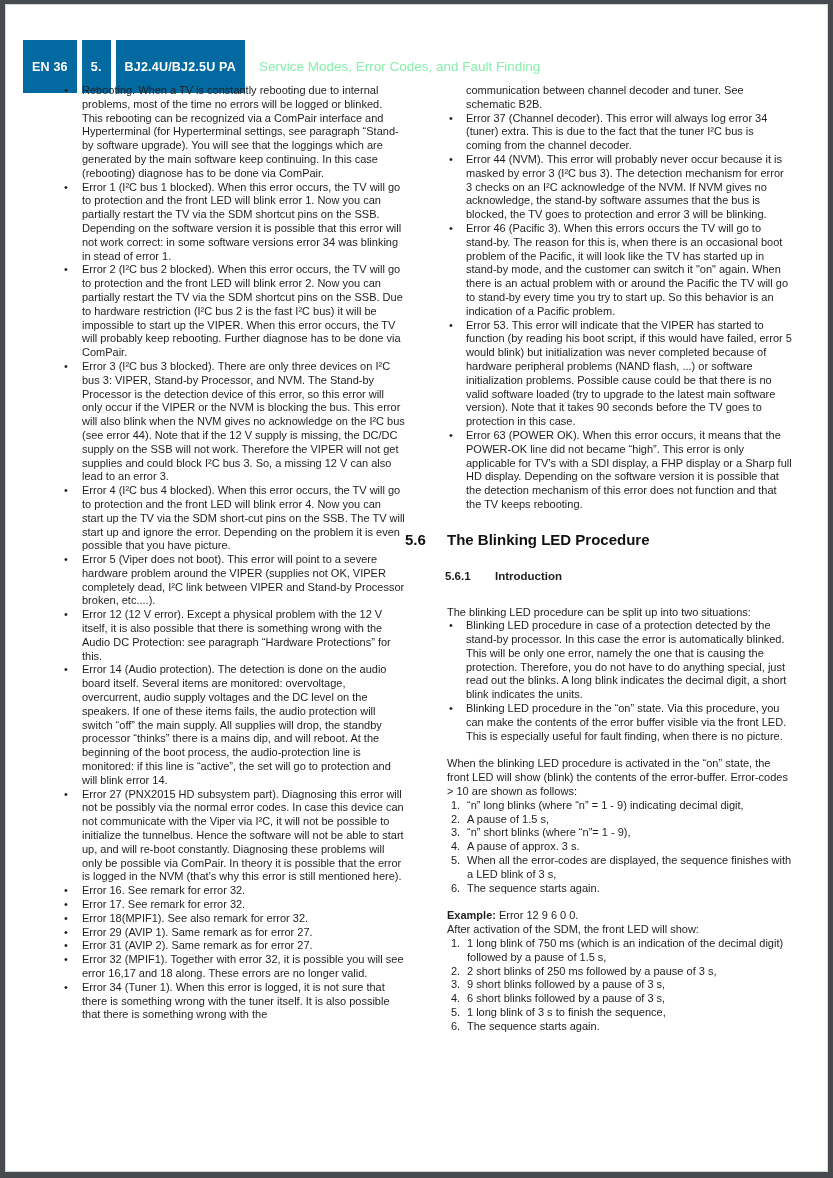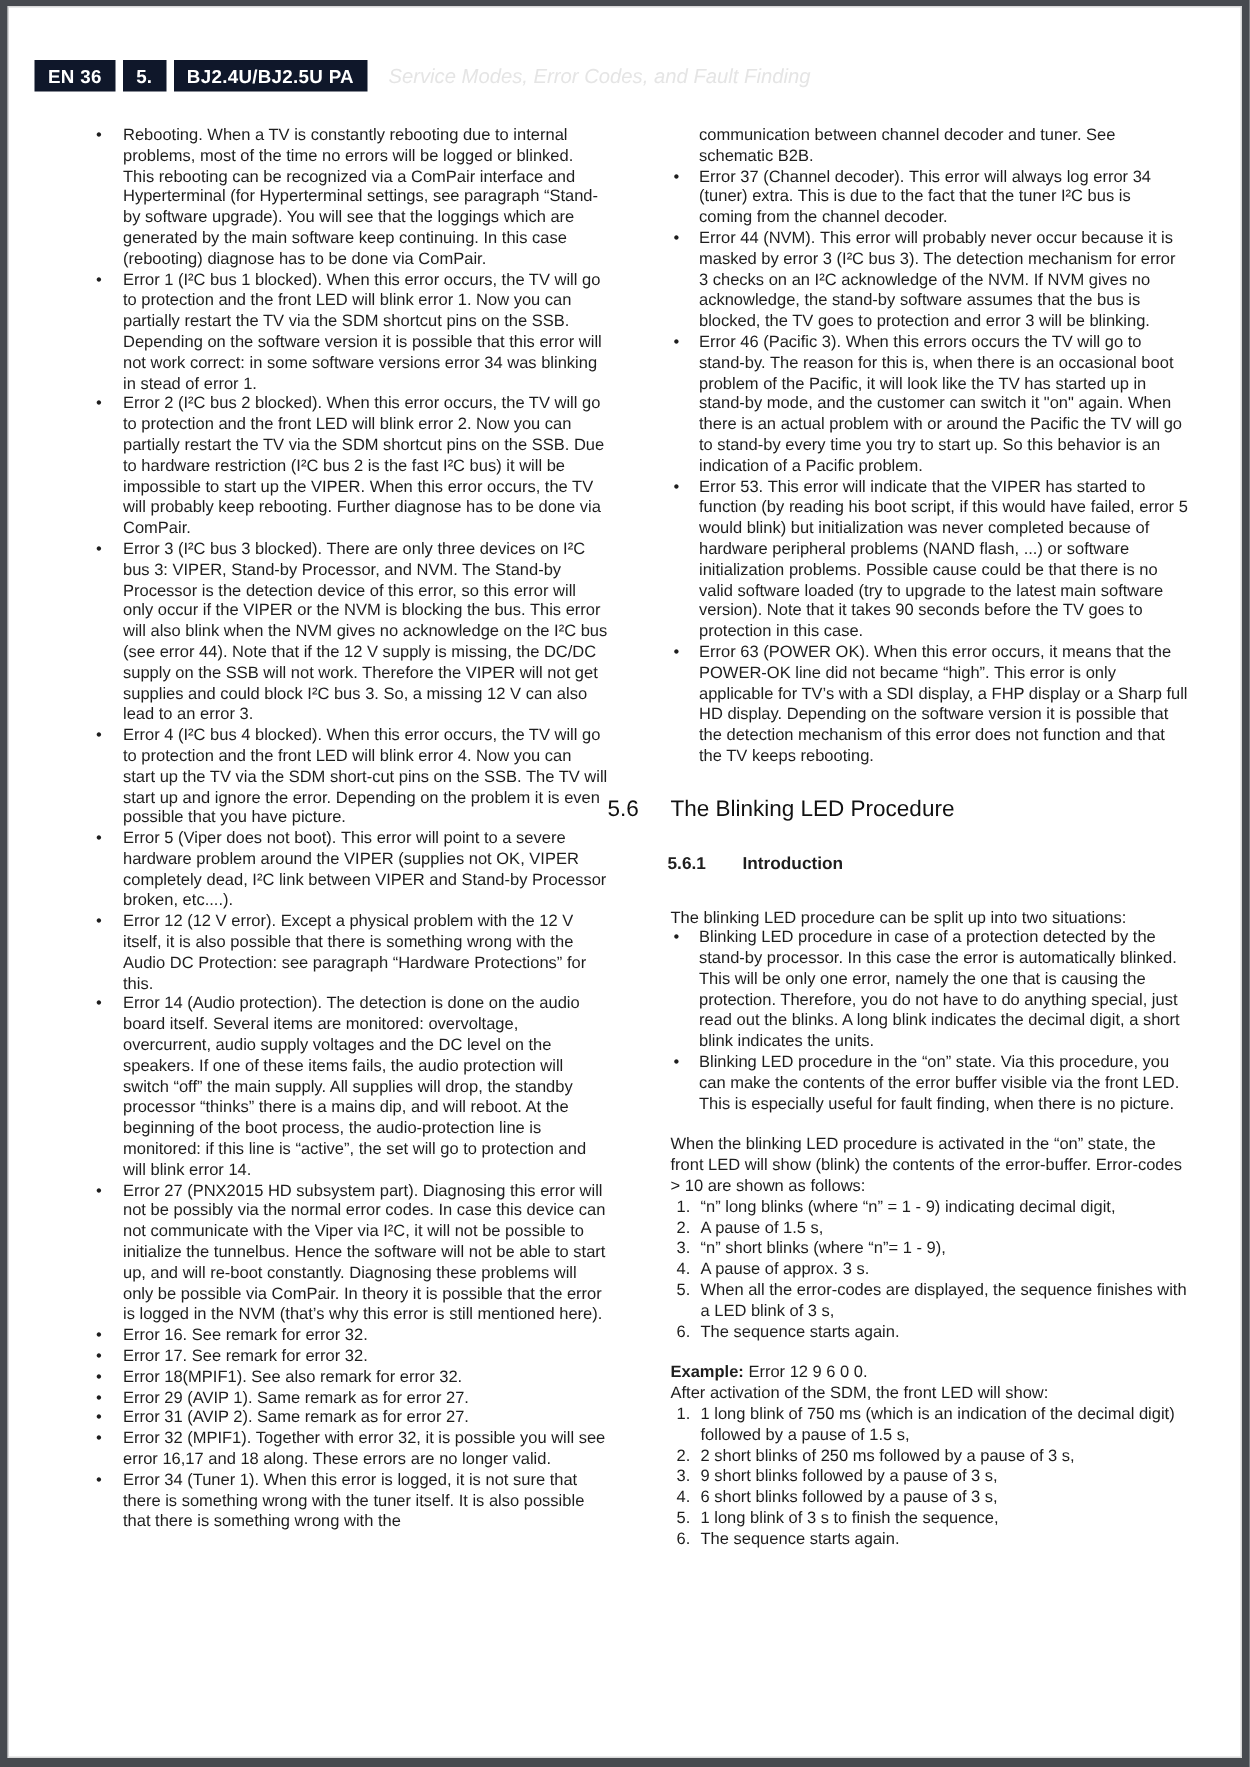--- a/index.html
+++ b/index.html
@@ -3,42 +3,42 @@
 <meta charset="utf-8">
 <style>
   html,body{margin:0;padding:0;background:#6b6e72;}
   .frame{position:relative;width:833px;height:1178px;background:#474a4f;overflow:hidden;
          font-family:"Liberation Sans","DejaVu Sans",sans-serif;}
   .page{position:absolute;left:5px;top:4px;right:5px;bottom:6px;background:#ffffff;
         box-shadow:inset 0 0 0 1px #d8d8d8;}
   
   .hdr{position:absolute;left:23px;top:40px;display:flex;align-items:center;}
   .badge{display:inline-flex;align-items:center;justify-content:center;height:21px;
-         background:#0f172a;color:#fff;font-weight:bold;font-size:12.5px;padding:0 9px;margin-right:5px;
+         background:#0369a1;color:#fff;font-weight:bold;font-size:12.5px;padding:16px 9px;margin-right:5px;
          letter-spacing:.2px;}
-  .hdr-title{margin-left:9px;font-size:13.5px;color:#e5e5e5;font-style:italic;}
+  .hdr-title{margin-left:9px;font-size:13.5px;color:#86efac;}
   
   .col{position:absolute;top:84px;font-size:11px;line-height:13.8px;color:#1e1e1e;}
   .col-left{left:63px;width:342px;}
   .col-right{left:405px;width:387px;}
   .extra-info{font-weight:bold;font-style:italic;margin-bottom:1px;}
   .lead{font-weight:normal;padding-right:3px;}
   
   .lbullet{position:relative;padding-left:19px;}
   .lbullet::before{content:"\2022";position:absolute;left:1px;top:0;}
   .rbullet{position:relative;padding-left:61px;}
   .rbullet::before{content:"\2022";position:absolute;left:44px;top:0;}
   .rbullet-sm{position:relative;padding-left:61px;margin-left:0;}
   .rbullet-sm::before{content:"\2022";position:absolute;left:44px;top:0;}
   
   .cont{margin-left:61px;}
   .para{margin-left:42px;}
   .gap1{height:14px;}
   
-  .h2{position:relative;margin-top:19px;font-weight:normal;font-size:15px;line-height:18px;color:#111;}
+  .h2{position:relative;margin-top:19px;font-weight:bold;font-size:15px;line-height:18px;color:#111;}
   .h2 .secnum{position:absolute;left:0;}
   .h2 .sectitle{margin-left:42px;display:block;}
   .h3{position:relative;margin-top:21px;font-weight:bold;font-size:11.5px;}
   .h3 .secnum{position:absolute;left:0;margin-left:40px;}
   .h3 .sectitle{margin-left:42px;display:block;padding-left:48px;}
   .after-h3{margin-top:22px;}
   
   .step{position:relative;padding-left:62px;}
   .step .num{position:absolute;left:46px;}
   .example-lead{font-weight:bold;padding-right:3px;}

